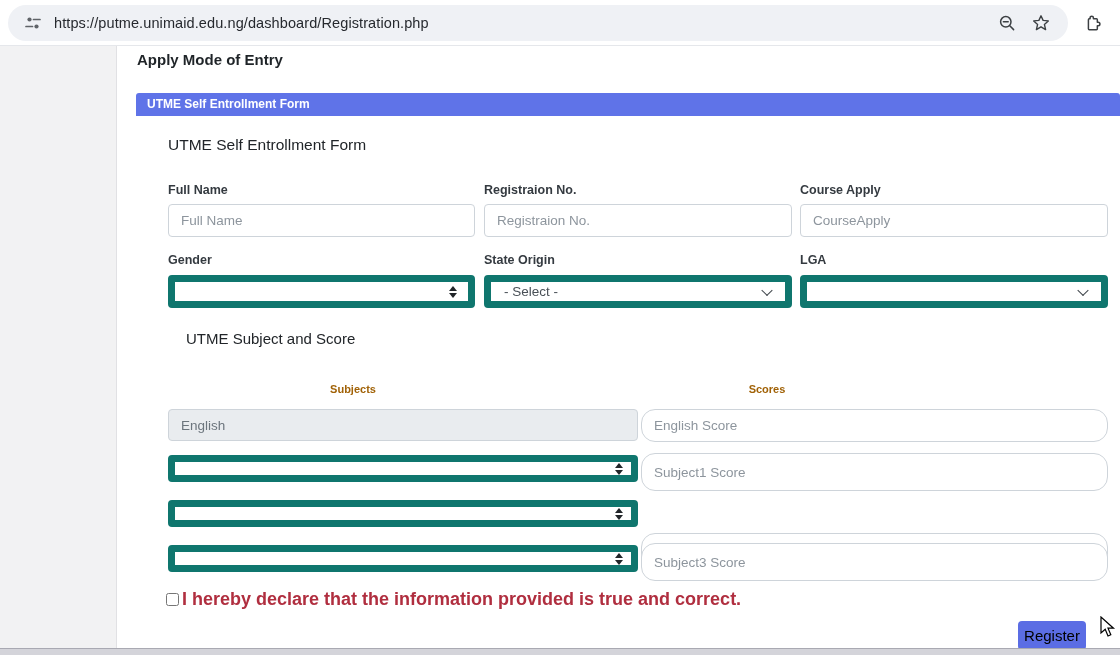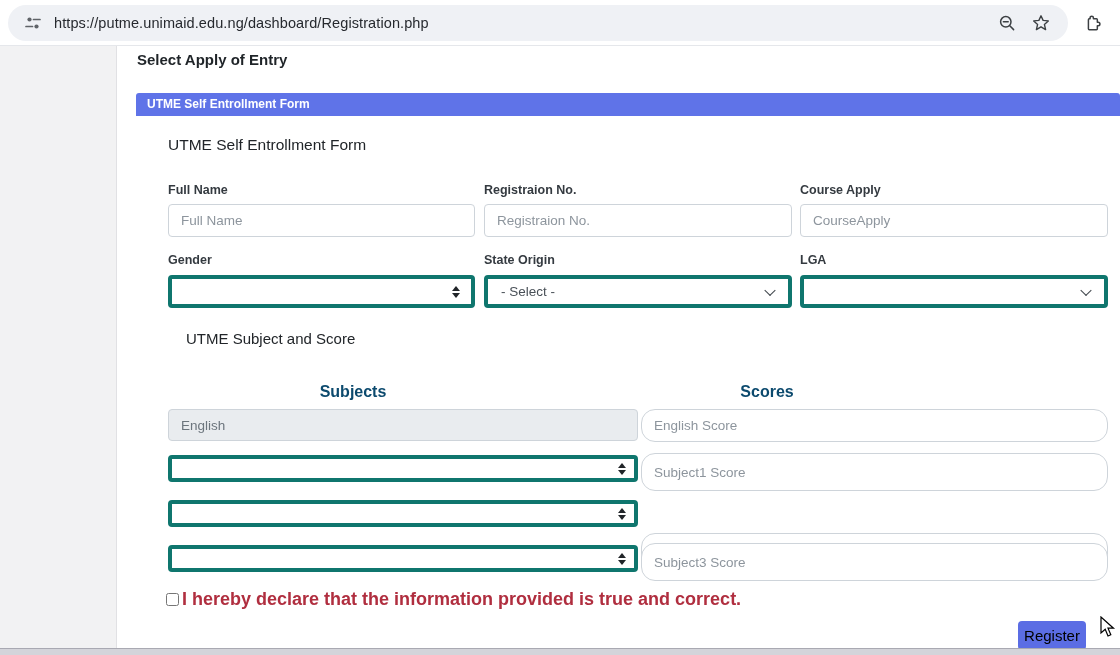--- a/index.html
+++ b/index.html
@@ -63,21 +63,21 @@
   .field-label {
     position: absolute; font-size: 12.5px; font-weight: 700; color: #343a40;
   }
   .text-input {
     position: absolute; height: 33px; border: 1px solid #ced4da; border-radius: 4px;
     background: #fff; padding: 0 12px; font-size: 13.5px; color: #212529;
     font-family: "Liberation Sans", sans-serif; outline: none; width: 307px;
   }
   .text-input::placeholder { color: #8d959d; opacity: 1; }
   .sel {
-    position: absolute; height: 33px; border: 4px solid #0f766e; border-radius: 4px;
+    position: absolute; height: 33px; border: 7px solid #0f766e; border-radius: 4px;
     background: #fff; font-size: 13.5px; color: #495057; cursor: pointer;
   }
   .sel .sel-text {
     position: absolute; left: 13px; top: 0; height: 100%;
     display: flex; align-items: center; white-space: nowrap;
   }
   
   .updown {
     position: absolute; right: 11px; top: 50%; width: 8px; height: 14px;
     transform: translateY(-50%);
@@ -93,21 +93,21 @@
     position: absolute; right: 14px; top: 50%; width: 8px; height: 8px;
     border-right: 1.6px solid #3e444a; border-bottom: 1.6px solid #3e444a;
     transform: translateY(-70%) rotate(45deg);
   }
 
   .section-heading {
     position: absolute; left: 69px; top: 284px;
     font-size: 15px; font-weight: 500; color: #212529;
   }
   .tbl-header {
-    position: absolute; top: 337px; font-size: 16px; font-weight: 600; color: #0c4a6e;
+    position: absolute; top: 337px; font-size: 11px; font-weight: 600; color: #a16207;
     transform: translateX(-50%);
   }
   .disabled-input {
     position: absolute; border: 1px solid #ced4da; border-radius: 4px;
     background: #e9ecef; color: #6c757d; font-size: 13.5px;
     display: flex; align-items: center; padding: 0 12px;
   }
   .subject-sel { width: 470px; left: 51px; }
   .score-input { left: 524px; width: 467px; border-radius: 14px; }
 
@@ -159,21 +159,21 @@
   <span class="puzzle-wrap">
     <svg width="20" height="20" viewBox="0 0 24 24" fill="none" stroke="#3c4043" stroke-width="1.8" stroke-linejoin="round">
       <path d="M8.5 7 V5.8 a2 2 0 0 1 4 0 V7 h3.7 a1 1 0 0 1 1 1 v3.2 h1 a2 2 0 0 1 0 4.2 h-1 V19 a1 1 0 0 1 -1 1 H7.5 a1 1 0 0 1 -1 -1 V8 a1 1 0 0 1 1 -1 z"></path>
     </svg>
   </span>
 </div>
 
 <div class="gutter"></div>
 
 <div class="content">
-  <div class="page-heading">Select Apply of Entry</div>
+  <div class="page-heading">Apply Mode of Entry</div>
 
   <div class="banner">
     <span class="banner-text">UTME Self Entrollment Form</span>
   </div>
 
   <div class="card-title">UTME Self Entrollment Form</div>
 
   <div class="field-label" style="left:51px; top:137px;">Full Name</div>
   <input class="text-input" style="left: 51px; top: 158px;" type="text" placeholder="Full Name">
 

